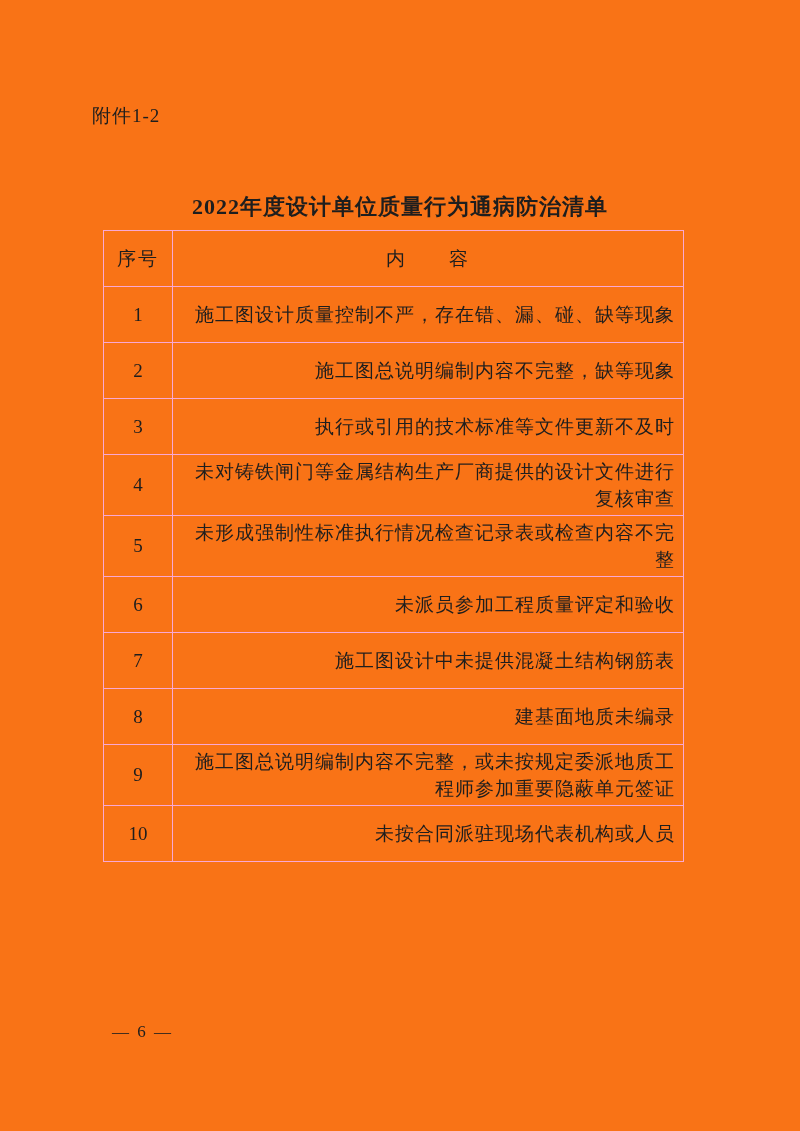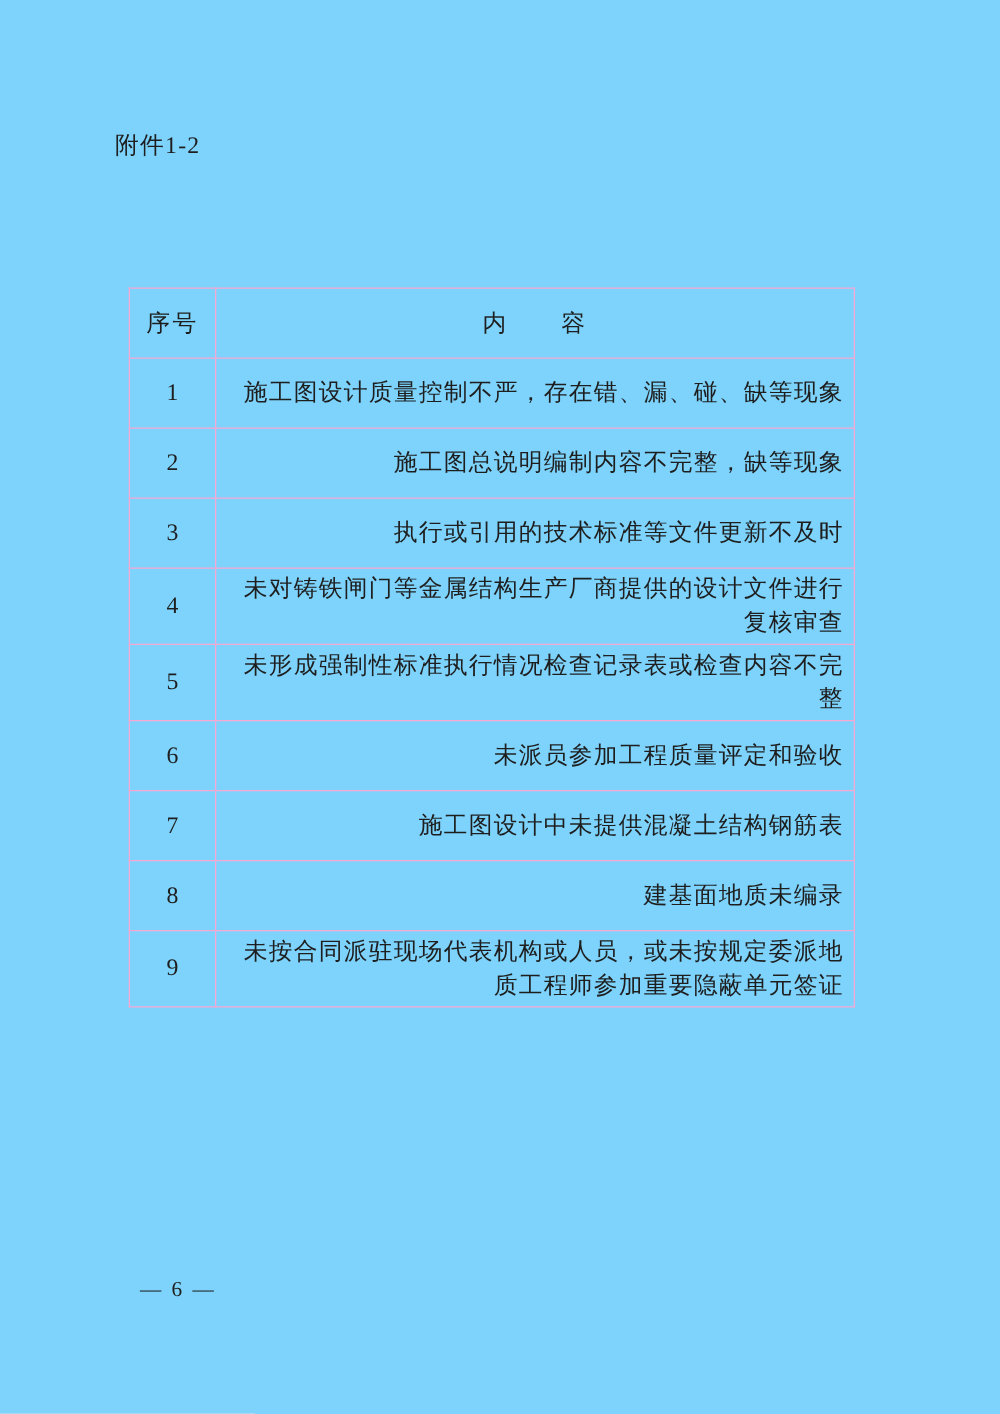--- a/index.html
+++ b/index.html
@@ -5,21 +5,21 @@
   html, body {
     margin: 0;
     padding: 0;
     background: #e8e8e8;
   }
   .page {
     position: relative;
     width: 800px;
     height: 1131px;
     margin: 0 auto;
-    background: #7dd3fc;
+    background: #f97316;
     font-family: "Liberation Serif", "DejaVu Serif", serif;
     color: #1e1e1e;
     overflow: hidden;
   }
   .attachment-label {
     position: absolute;
     left: 92px;
     top: 103px;
     font-size: 19px;
     letter-spacing: 1px;
@@ -82,20 +82,21 @@
     white-space: nowrap;
   }
 </style>
 </head>
 <body>
 
 <div class="page">
 
   <div class="attachment-label">附件1-2</div>
 
+  <h1 class="doc-title">2022年度设计单位质量行为通病防治清单</h1>
 
   <table class="main-table">
     <colgroup>
       <col class="col-no">
       <col class="col-body">
     </colgroup>
     <thead>
       <tr>
         <th class="header-cell">序号</th>
         <th class="header-cell">内　　容</th>
@@ -129,20 +130,24 @@
         <tr>
           <td class="num-cell">7</td>
           <td class="content-cell">施工图设计中未提供混凝土结构钢筋表</td>
         </tr>
         <tr>
           <td class="num-cell">8</td>
           <td class="content-cell">建基面地质未编录</td>
         </tr>
         <tr>
           <td class="num-cell">9</td>
-          <td class="content-cell">未按合同派驻现场代表机构或人员，或未按规定委派地质工程师参加重要隐蔽单元签证</td>
+          <td class="content-cell">施工图总说明编制内容不完整，或未按规定委派地质工程师参加重要隐蔽单元签证</td>
+        </tr>
+        <tr>
+          <td class="num-cell">10</td>
+          <td class="content-cell">未按合同派驻现场代表机构或人员</td>
         </tr>
       </tbody>
   </table>
 
   <div class="page-footer">— 6 —</div>
 
 </div>
 
 </body></html>

